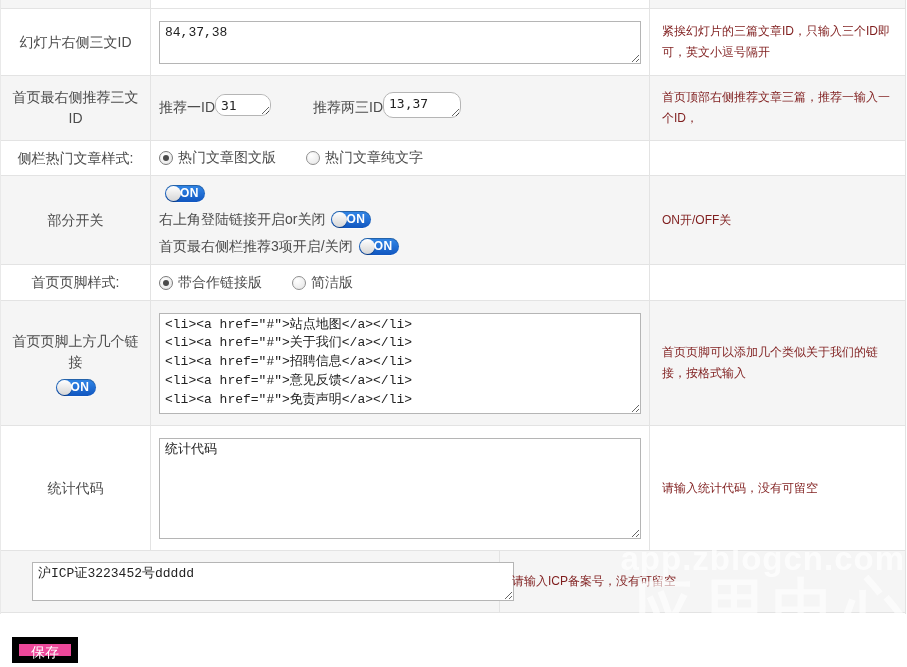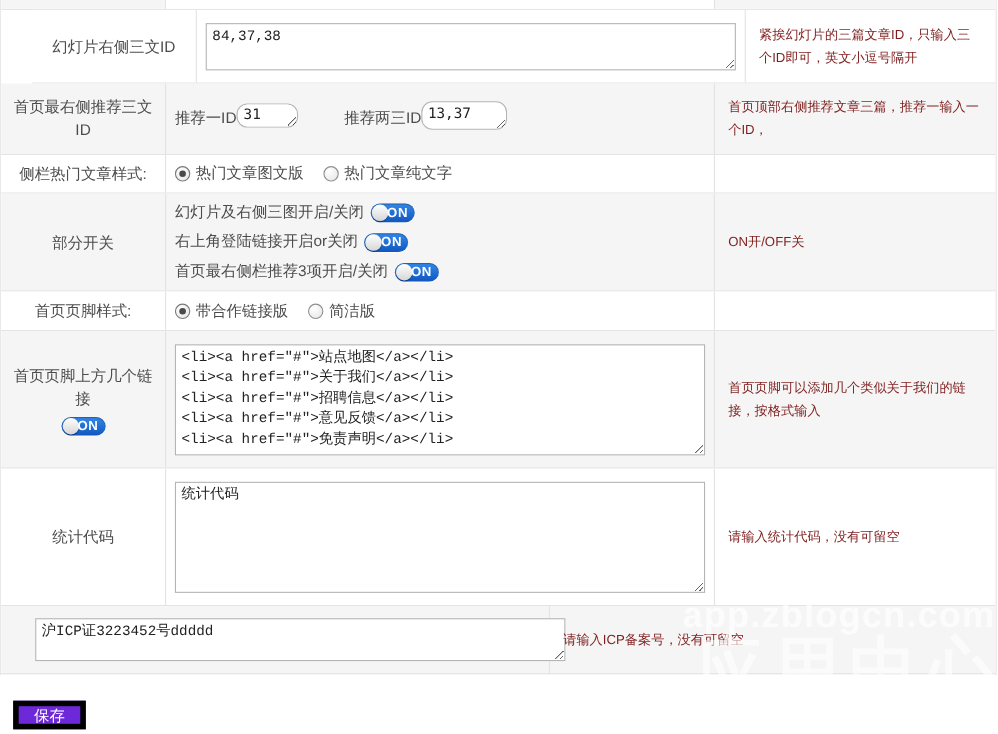--- a/index.html
+++ b/index.html
@@ -36,21 +36,21 @@
     font-family:"DejaVu Sans Mono","Liberation Mono",monospace;
     font-size:13px; color:#222; border:1px solid #b5b5b5; background:#fff;
     padding:2px 5px; resize:both; outline:none; line-height:1.45;
   }
   .ta-wide { width:482px;font-family:Liberation Mono, monospace; }
   .ta-mini { vertical-align:middle; position:relative; top:-3px;border-radius:10px; }
 
   .inline-fields { display:flex; align-items:center; font-size:14px; color:#4c4c4c; }
   .inline-fields .gap { width:42px; }
 
-  .radio-line { display:flex; align-items:center; font-size:14px; color:#4c4c4c; }
+  .radio-line { display:flex; align-items:center; font-size:14px; color:#4c4c4c;gap:12px; }
   .radio {
     display:inline-block; width:14px; height:14px; border-radius:50%;
     border:1px solid #8f8f8f; background:radial-gradient(circle at 35% 30%, #ffffff, #e4e4e4);
     position:relative; margin-right:5px; flex:none;
   }
   .radio.checked { border-color:#7a7a7a; }
   .radio.checked::after {
     content:""; position:absolute; left:3px; top:3px; width:6px; height:6px;
     border-radius:50%; background:#4a4a4a;
   }
@@ -69,21 +69,21 @@
     box-shadow:0 1px 1px rgba(0,0,0,0.35);
   }
   .toggle .toggle-text {
     position:absolute; right:6px; top:49%; transform:translateY(-50%);
     font-size:12px; font-weight:bold; color:#fff; letter-spacing:0.5px;
   }
   .label-toggle { margin:6px 0 0 0; }
 
   .save-btn {
     position:absolute; left:12px; top:637px; width:66px; height:26px;
-    background:#6d28d9; border:5px solid #000000; color:#fff; font-size:14px;
+    background:#ec4899; border:7px solid #000000; color:#fff; font-size:14px;
     font-family:"Liberation Sans","DejaVu Sans",sans-serif; cursor:pointer;
   }
 
   .watermark-line1 {
     position:absolute; right:0px; top:540px; font-size:33px; font-weight:bold;
     color:rgba(255,255,255,0.72); letter-spacing:1px; pointer-events:none; white-space:nowrap;
   }
   .watermark-line2 {
     position:absolute; right:-8px; top:567px; font-size:60px; font-weight:bold;
     color:rgba(255,255,255,0.6); letter-spacing:10px; pointer-events:none; white-space:nowrap;
@@ -94,21 +94,21 @@
 
 <div class="page">
   <div class="settings-table">
 
     <div class="row" style="height:9px;">
       <div class="partial-label partial-side"></div>
       <div class="partial-mid"></div>
       <div class="partial-side" style="flex:1;"></div>
     </div>
 
-    <div class="row" style="height:67px;margin-left:28px;">
+    <div class="row" style="height:67px;">
       <div class="cell-label">
         <span>幻灯片右侧三文ID</span>
       </div>
       <div class="cell-content">
         <textarea class="ta-wide" style="height: 43px;">84,37,38</textarea>
       </div>
       <div class="cell-help">
         <span>紧挨幻灯片的三篇文章ID，只输入三个ID即可，英文小逗号隔开</span>
       </div>
     </div>
@@ -149,21 +149,20 @@
       </div>
       <div class="cell-help"></div>
     </div>
 
     <div class="row alt" style="height:89px;">
       <div class="cell-label">
         <span>部分开关</span>
       </div>
       <div class="cell-content">
         <div class="switch-line">
-          <span>幻灯片及右侧三图开启/关闭</span>
           <span class="toggle">
             <span class="knob"></span>
             <span class="toggle-text">ON</span>
           </span>
         </div>
         <div class="switch-line">
           <span>右上角登陆链接开启or关闭</span>
           <span class="toggle">
             <span class="knob"></span>
             <span class="toggle-text">ON</span>

